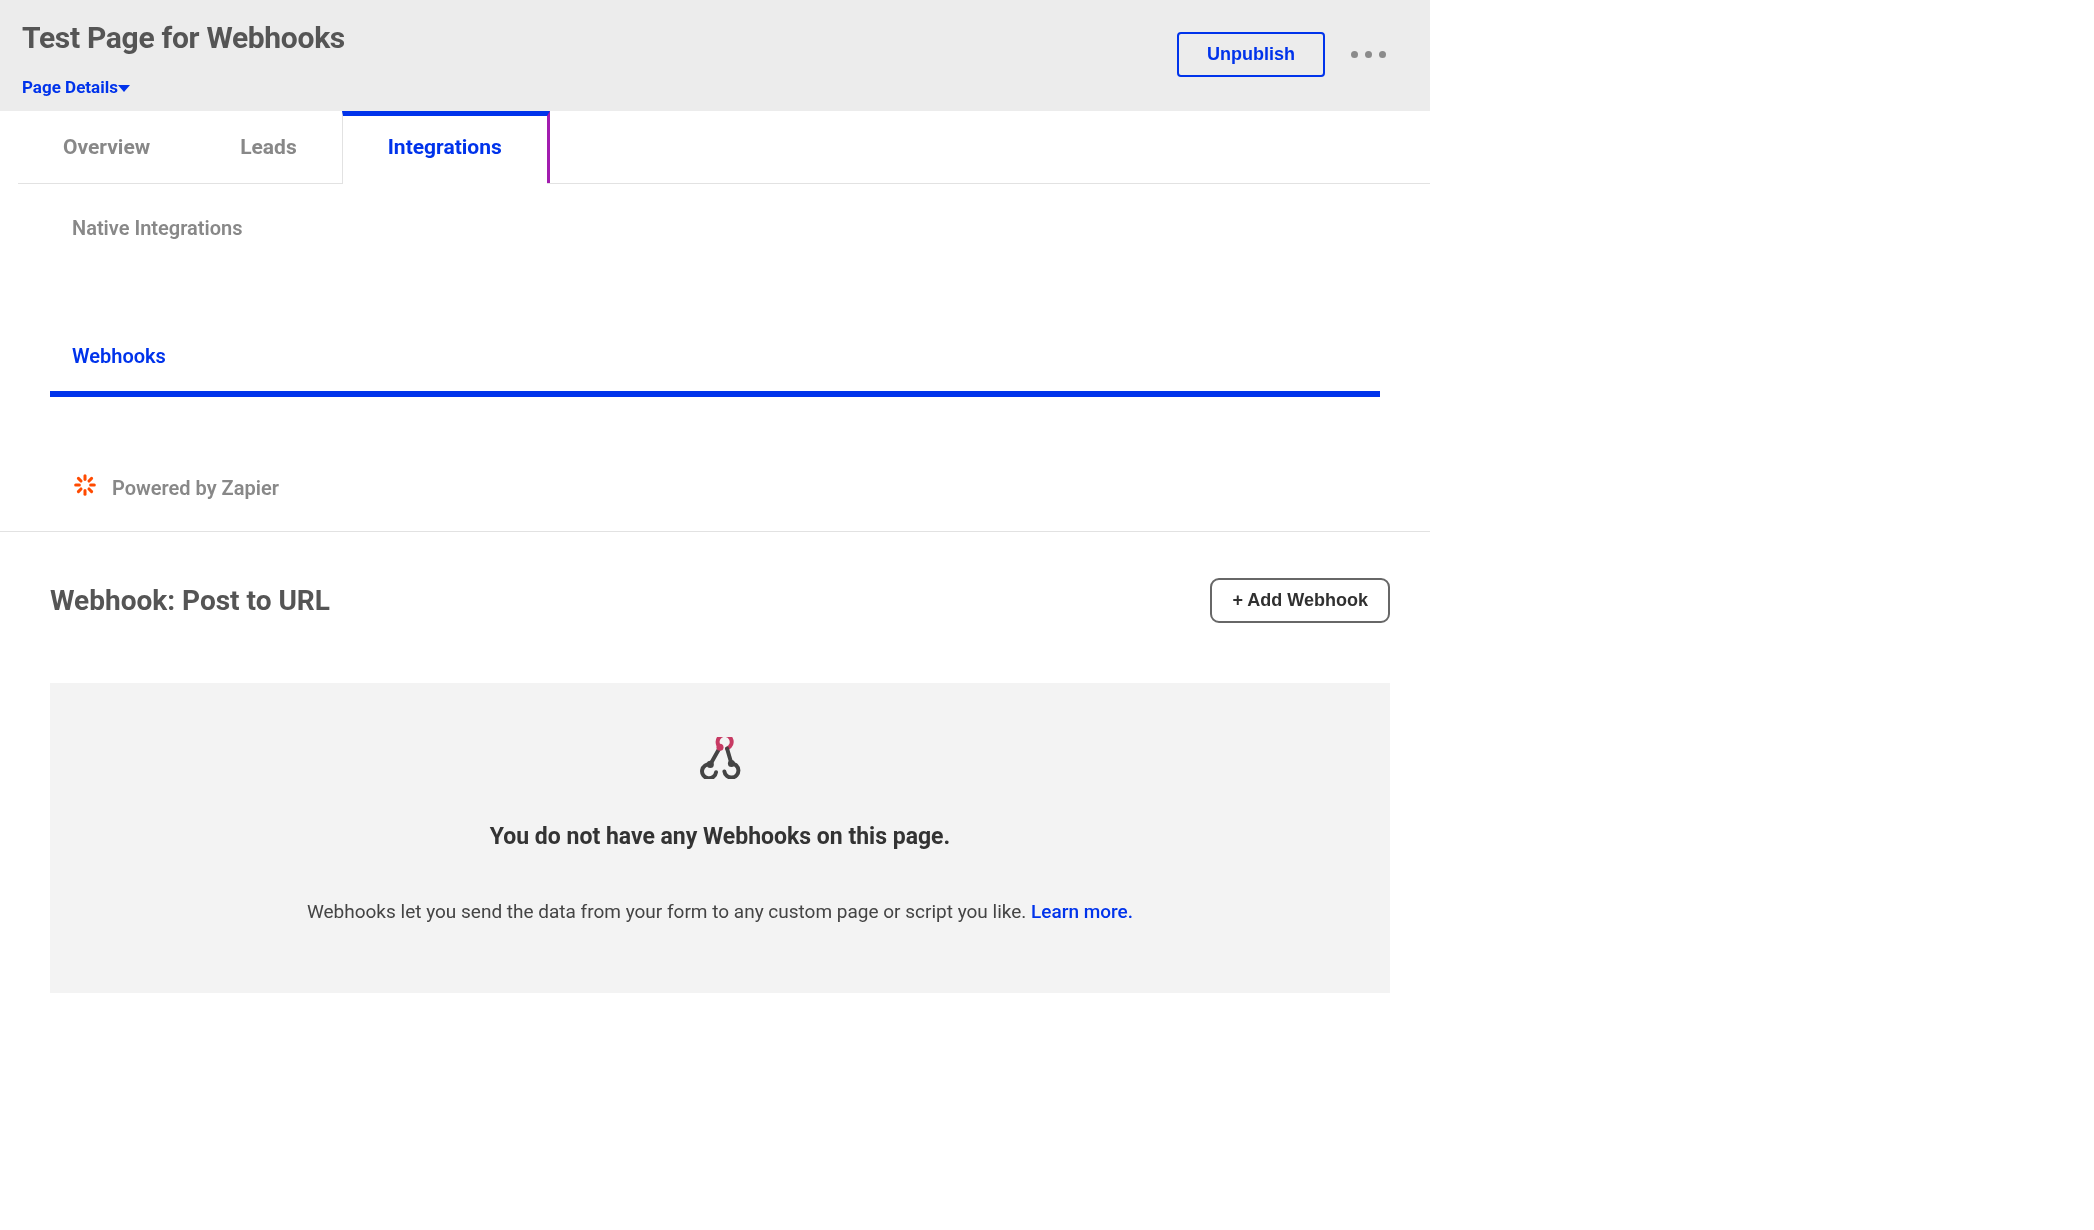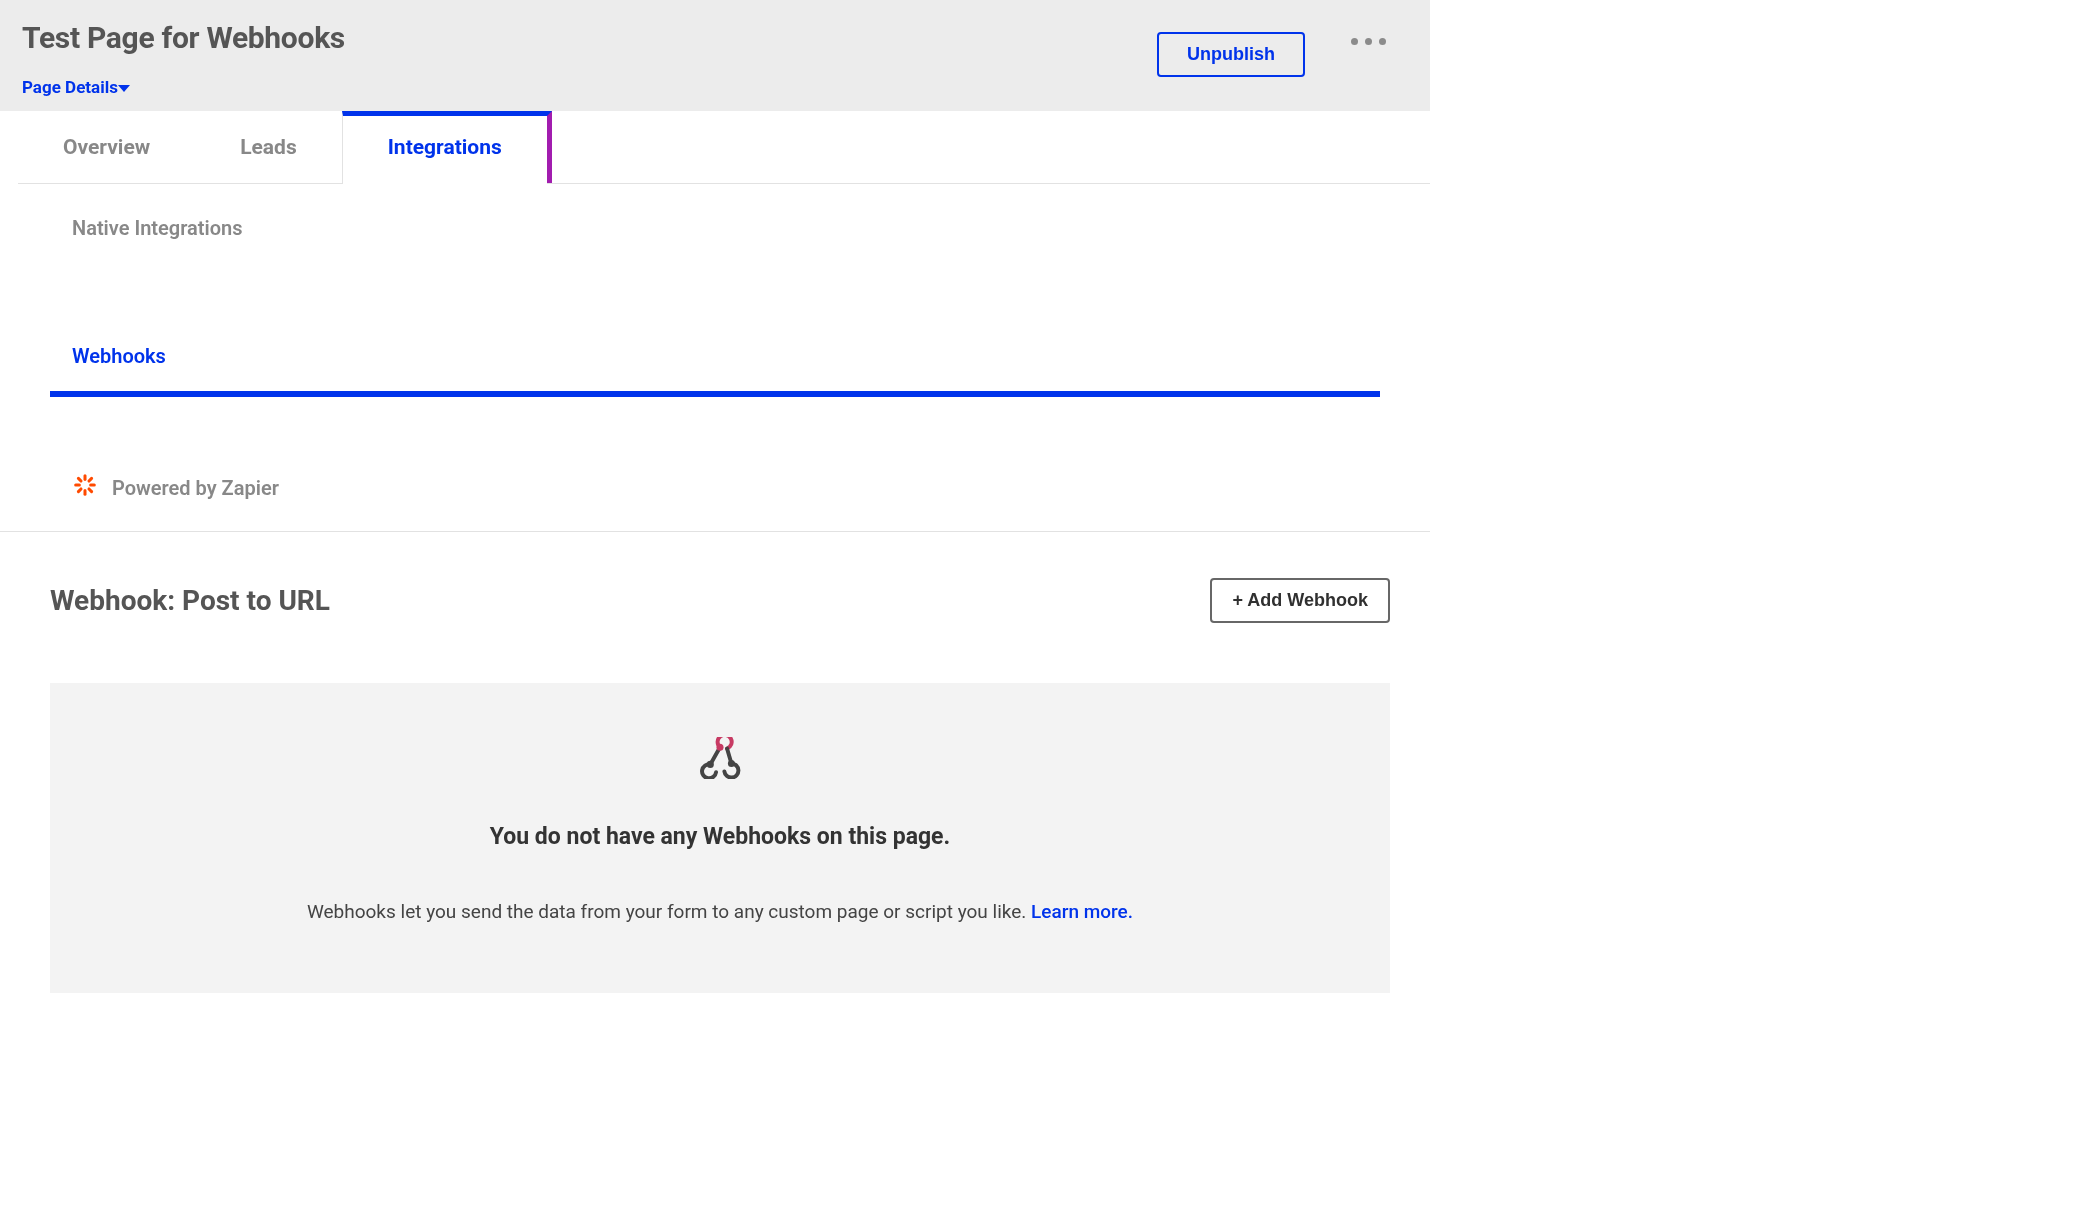--- a/index.html
+++ b/index.html
@@ -32,21 +32,21 @@
     font-weight: 700;
     cursor: pointer;
   }
   .caret-down {
     width: 0; height: 0;
     border-left: 6px solid transparent;
     border-right: 6px solid transparent;
     border-top: 7px solid #0033eb;
     position: relative; top: 1px;
   }
-  .header-right { display: flex; gap: 40px; padding-top: 12px; padding-right: 16px;}
+  .header-right { display: flex; align-items: center; gap: 20px; padding-top: 12px; padding-right: 16px;}
   .btn-outline-blue {
     border: 2px solid #0033eb;
     color: #0033eb;
     background: transparent;
     font-size: 18px;
     font-weight: 700;
     padding: 10px 28px;
     border-radius: 4px;
     cursor: pointer;
   }
@@ -63,21 +63,21 @@
     padding: 24px 45px;
     font-size: 21px;
     font-weight: 700;
     color: #888;
     cursor: pointer;
   }
   .tab-p.active {
     color: #0033eb;
     border-top: 5px solid #0033eb;
     border-left: 1px solid #e2e2e2;
-    border-right: 5px solid #a21caf;
+    border-right: 3px solid #a21caf;
     padding-top: 19px;
     background: #fff;
     position: relative;
   }
   .tab-p.active::after {
     content: "";
     position: absolute;
     left: 0; right: 0; bottom: -1px; height: 2px; background: #fff;
   }
 
@@ -120,21 +120,21 @@
     font-weight: 700;
     color: #555;
   }
   .btn-outline-gray {
     border: 2px solid #676767;
     background: #fff;
     color: #303030;
     font-size: 18px;
     font-weight: 700;
     padding: 10px 20px;
-    border-radius: 4px;
+    border-radius: 9px;
     cursor: pointer;
   }
 
   .empty-state {
     background: #f3f3f3;
     padding: 54px 20px 70px 20px;
     display: flex;
     flex-direction: column;
     align-items: center;
     gap: 40px;

